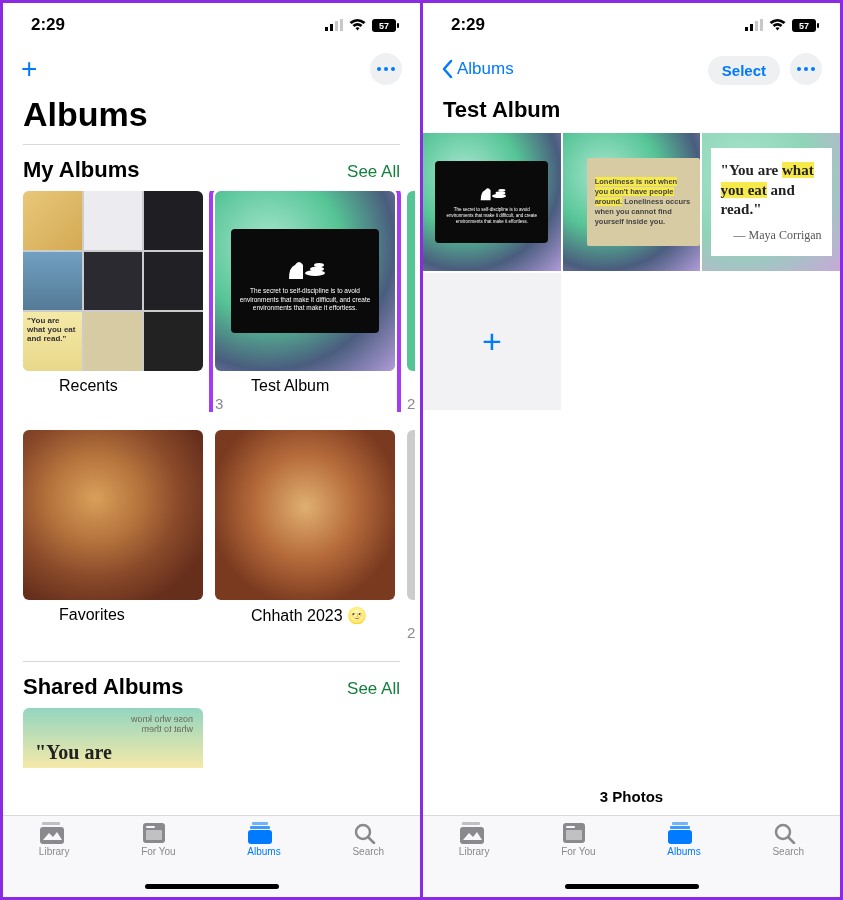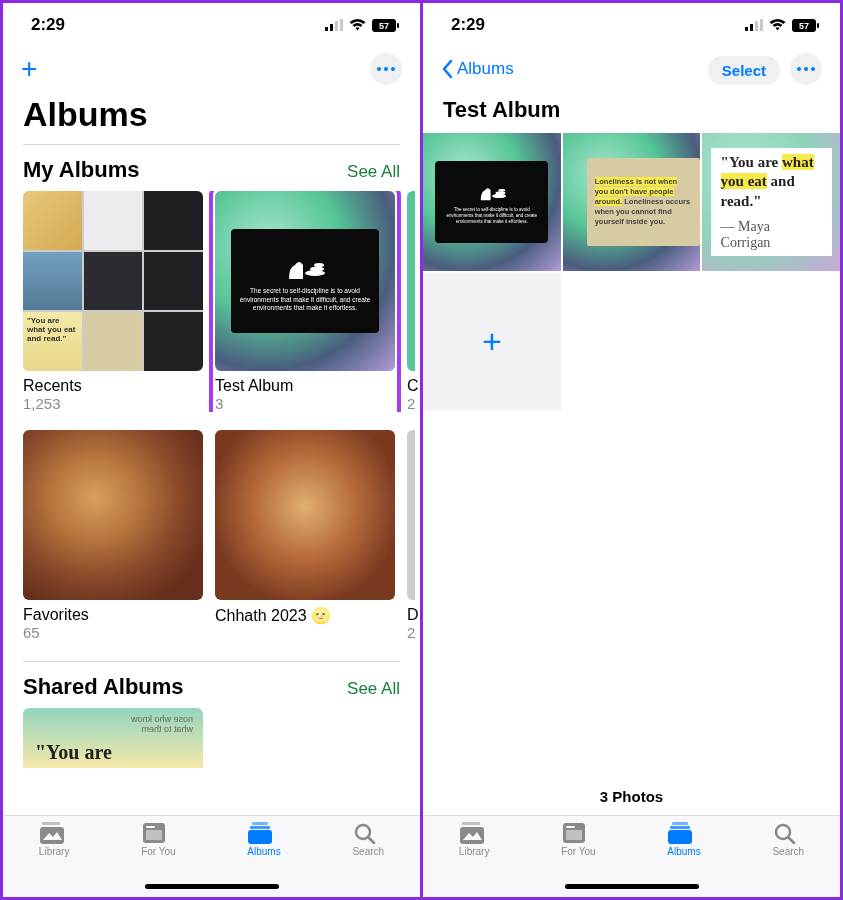--- a/index.html
+++ b/index.html
@@ -64,21 +64,21 @@
   .see-all { color:#15803d; font-size:17px; }
   hr.sep { border:none; border-top:1px solid #d9d9dc; margin:0 20px; }
   .album-row {
     display:flex; gap:12px; padding:0 20px; overflow:hidden;
   }
   .album-tile { width:180px; flex-shrink:0; position:relative; }
   .album-thumb {
     width:180px; height:180px; border-radius:6px; overflow:hidden;
     background:#ccc; position:relative;
   }
-  .album-name { font-size:16px; margin-top:6px; }
+  .album-name { font-size:16px; margin-top:6px;margin-left:36px; }
   .album-count { font-size:15px; color:#8a8a8e; }
   .highlight-ring {
     position:absolute; top:-6px; left:-6px; right:-6px; bottom:-18px;
     border:4px solid #a53cf5; border-radius:10px;
   }
   
   .recents-grid {
     display:grid; grid-template-columns:repeat(3,1fr); grid-template-rows:repeat(3,1fr);
     gap:2px; width:100%; height:100%;
   }
@@ -123,21 +123,21 @@
     display:flex; flex-direction:column; justify-content:center; padding:8px;
     font-size:7.5px; line-height:1.35; font-weight:600; color:#444;margin-left:24px;
   }
   .quote-card .hl { background:#f6e94b; }
   .quote-card-large {
     width:88%; height:78%; background:#fff; display:flex; flex-direction:column; justify-content:center;
     padding:10px; font-family:Georgia,serif;
   }
   .quote-card-large .q { font-size:15px; font-weight:600; color:#222; line-height:1.3; }
   .quote-card-large .q span { background:#f6e94b; }
-  .quote-card-large .attr { font-size:14px; color:#555; margin-top:8px; }
+  .quote-card-large .attr { font-size:12px; color:#555; margin-top:8px;margin-left:13px; }
   .add-cell {
     background:#f2f2f5; display:flex; align-items:center; justify-content:center;
   }
   .add-cell span { color:#007aff; font-size:34px; font-weight:300; }
   
   .footer-count {
     text-align:center; font-size:15px; font-weight:600; padding:14px 0 6px;
   }
   
   .tabbar {
@@ -222,21 +222,20 @@
               <div></div>
               <div></div>
               <div>
                 <span class="quote-mini">"You are<br>what you eat<br>and read."</span>
               </div>
               <div></div>
               <div></div>
             </div>
           </div>
         <div class="album-name">Recents</div>
-        <div class="album-count">1,253</div>
       </div>
       <div class="album-tile" style="position:relative">
         <div class="highlight-ring"></div>
         <div class="album-thumb">
             <div class="gradient-bg">
               <div class="dark-card">
           <svg width="60" height="34" viewBox="0 0 60 34">
                   <path d="M14 30 Q14 18 20 16 Q24 10 28 16 L28 30 Z" fill="#fff"></path>
                   <ellipse cx="40" cy="24" rx="10" ry="3" fill="#fff"></ellipse>
                   <ellipse cx="42" cy="20" rx="7" ry="2.5" fill="#fff"></ellipse>
@@ -253,21 +252,20 @@
         <div class="edge-tile gradient-bg" style="background:#56c596"></div>
         <div class="album-name">C</div>
         <div class="album-count">2</div>
       </div>
     </div>
 
     <div class="album-row" style="margin-top:18px">
       <div class="album-tile">
         <div class="album-thumb wide blur-warm"></div>
         <div class="album-name">Favorites</div>
-        <div class="album-count">65</div>
       </div>
       <div class="album-tile">
         <div class="album-thumb wide blur-warm" style="background:radial-gradient(ellipse at 50% 45%,#e0b070,#b56a3a 40%,#7a3a20 75%)"></div>
         <div class="album-name">Chhath 2023 🌝</div>
       </div>
       <div class="album-tile" style="width:8px">
         <div class="edge-tile blur-warm" style="height:170px"></div>
         <div class="album-name">D</div>
         <div class="album-count">2</div>
       </div>

